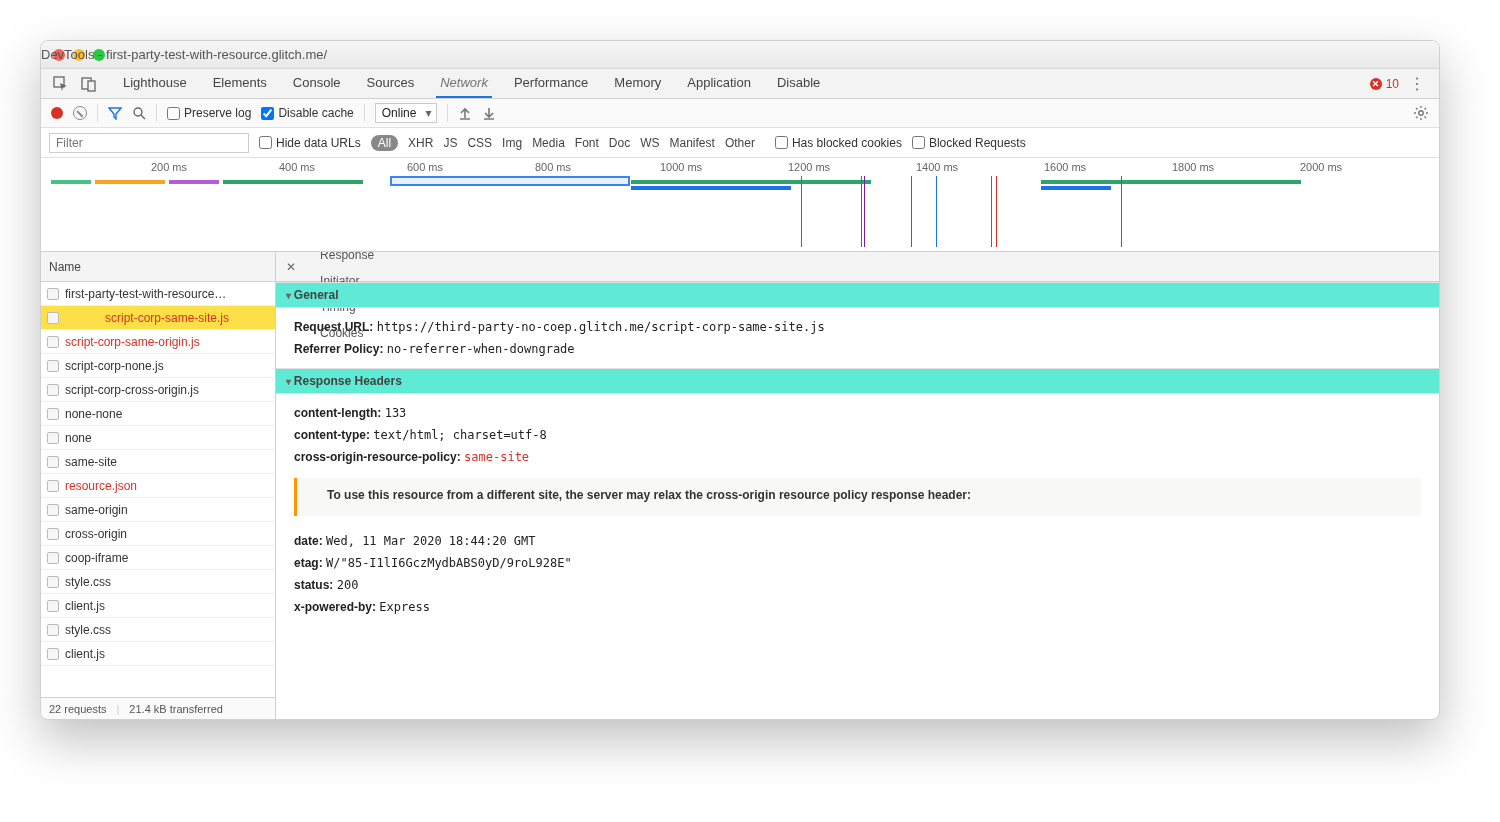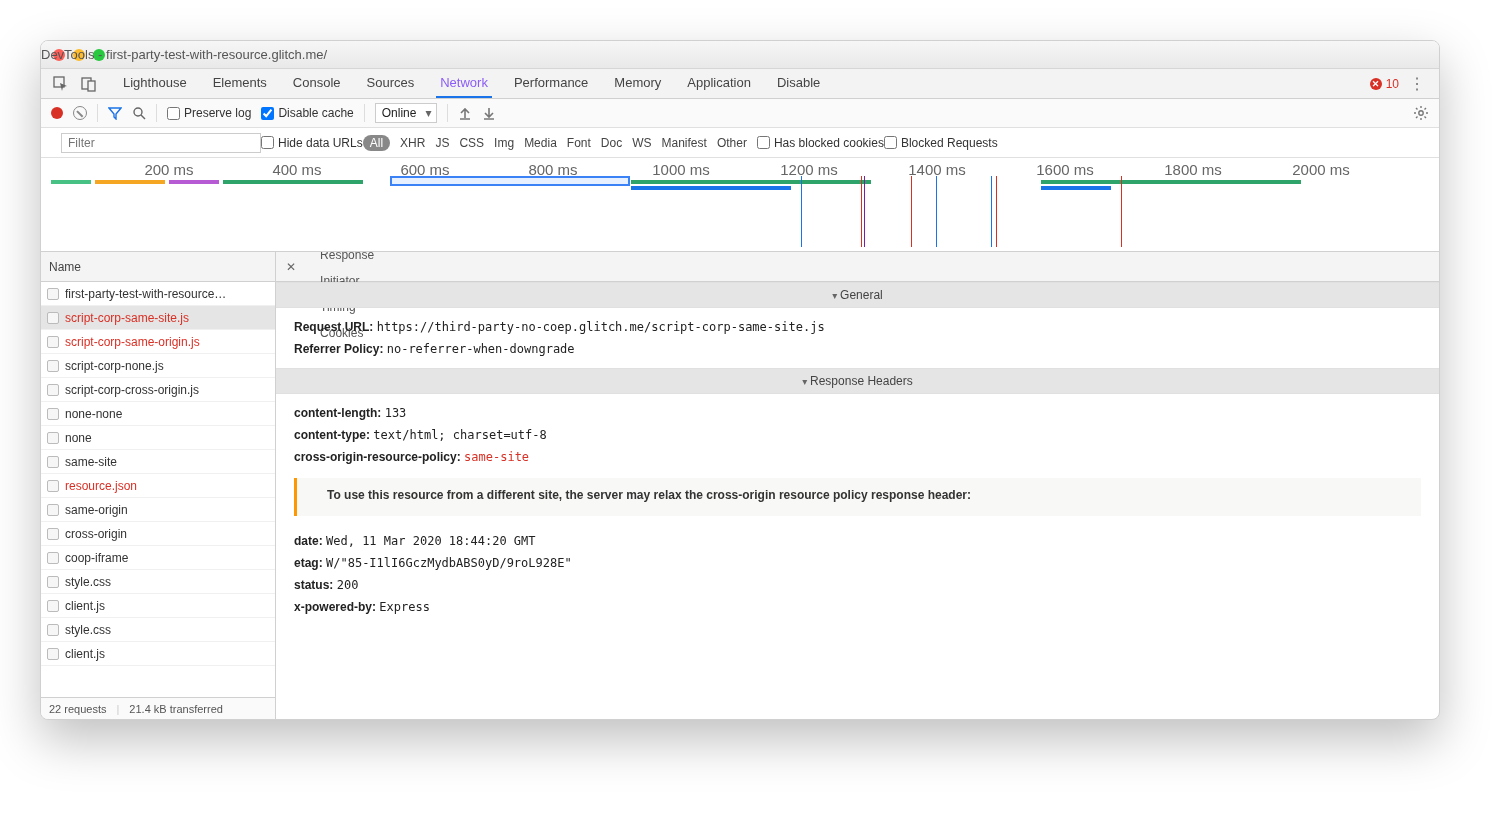--- a/index.html
+++ b/index.html
@@ -47,21 +47,21 @@
     display:flex; align-items:center;
     padding: 0 8px;
     gap: 4px;
   }
   .tabbar .iconbtn {
     width:24px; height:24px; display:flex; align-items:center; justify-content:center;
     color:#666;
   }
   .tabs { display:flex; gap: 18px; margin-left: 14px; }
   .tab { font-size:13px; color:#444; padding:6px 4px; cursor:default; }
-  .tab.active { color:#8b5cf6; border-bottom:2px solid #1a73e8; }
+  .tab.active { color:#737373; border-bottom:2px solid #1a73e8;font-style:italic; }
   .spacer { flex:1; }
   .err-badge { display:flex; align-items:center; gap:4px; color:#d93025; font-size:12px; }
   .err-badge .dot { width:12px;height:12px;border-radius:50%;background:#d93025;display:flex;align-items:center;justify-content:center;color:#fff;font-size:9px;font-weight:bold;}
   .menu-dots { color:#777; font-size:16px; padding:0 6px;}
   .toolbar {
     height: 29px;
     border-bottom:1px solid #e0e0e0;
     display:flex; align-items:center; gap:10px; padding:0 10px;
     background:#fafafa;
   }
@@ -73,51 +73,51 @@
   .toolbar .vline{ width:1px;height:18px;background:#ddd; }
   .chk { display:flex; align-items:center; gap:4px; font-size:12px; color:#333;}
   .chk input { width:13px;height:13px; }
   .select-online { border:1px solid #ccc; background:#fff; font-size:12px; padding:2px 20px 2px 6px; position:relative;}
   .select-online:after{content:"▾"; position:absolute;right:5px;top:2px;color:#666;}
   .up-down { color:#777; }
   .toolbar .gear{ color:#777; margin-left:auto;}
   .filterbar {
     height: 30px;
     border-bottom:1px solid #e0e0e0;
-    display:flex; align-items:center; padding:0 20px;
+    display:flex; align-items:center; gap:10px; padding:0 8px;
     background:#fff;
   }
   .filterbox { width:200px; height:20px; border:1px solid #ccc; font-size:12px; padding:2px 6px; color:#888; background:#fff;}
   .pill { font-size:12px; color:#444; }
   .pill.all { background:#888; color:#fff; border-radius:8px; padding:1px 7px;}
   .timeline {
     height: 94px; border-bottom:1px solid #d0d0d0; position:relative; background:#fff;
   }
-  .tl-label { position:absolute; top:3px; font-size:15px; color:#666; transform:translateX(-50%);}
+  .tl-label { position:absolute; top:3px; font-size:11px; color:#666; transform:translateX(-50%);}
   .tl-bar-row { position:absolute; left:0; right:0; height:4px; }
   .seg { position:absolute; height:4px; }
   .hlwin { position:absolute; top:18px; height:10px; border:2px solid #3b82f6; background:rgba(59,130,246,0.12);}
   .vline-tl{ position:absolute; top:18px; bottom:4px; width:1px;}
   .main { flex:1; display:flex; min-height:0; }
   .reqlist { width:235px; border-right:1px solid #d0d0d0; display:flex; flex-direction:column; }
   .reqlist-head { height:30px; border-bottom:1px solid #d0d0d0; display:flex; align-items:center; padding:0 8px; font-size:12px; color:#444; background:#f4f4f4;}
   .reqlist-rows{ flex:1; overflow:hidden;}
   .reqrow { height:24px; display:flex; align-items:center; gap:6px; padding:0 6px; font-size:12px; border-bottom:1px solid #f0f0f0; color:#333;}
   .reqrow.red { color:#d93025; }
-  .reqrow.sel { background:#e5e5e5; }
+  .reqrow.sel { background:#fde047;text-align:center; }
   .reqrow .doticon{ width:12px;height:12px; border:1px solid #bbb; background:#f6f6f6; border-radius:2px;}
   .reqrow .txt{ overflow:hidden;text-overflow:ellipsis;white-space:nowrap; flex:1;}
   .statusbar { height:22px; border-top:1px solid #d0d0d0; display:flex; align-items:center; font-size:11px; color:#555; gap:10px; padding:0 8px; background:#fafafa;}
   .details { flex:1; display:flex; flex-direction:column; min-width:0;}
   .dtabs { height:30px; border-bottom:1px solid #d0d0d0; display:flex; align-items:center; gap:22px; padding:0 10px; background:#f4f4f4;}
   .dtabs .x{ color:#666; }
   .dtab { font-size:12px; color:#555; padding:6px 2px; }
   .dtab.active { color:#333; border-bottom:2px solid #1a73e8; }
   .dbody { flex:1; overflow:auto; font-size:12px; }
-  .section-head { background:#e5e5e5; border-top:1px solid #e0e0e0; border-bottom:1px solid #e0e0e0; padding:5px 10px; font-weight:400; color:#444; font-size:12px;text-align:center;}
+  .section-head { background:#5eead4; border-top:1px solid #e0e0e0; border-bottom:1px solid #e0e0e0; padding:5px 10px; font-weight:700; color:#444; font-size:12px;}
   .section-head:before { content:"▾ "; color:#666; font-size:10px;}
   .section-body { padding:8px 18px; }
   .kv { padding:4px 0; }
   .kv b { font-weight:600; }
   .mono { font-family:"SFMono-Regular","Menlo",monospace; font-size:12px; }
   .redtxt { color:#d93025; }
   .callout {
     border-left:3px solid #ff9800;
     background:#f8f8f6;
     padding:10px 30px;

